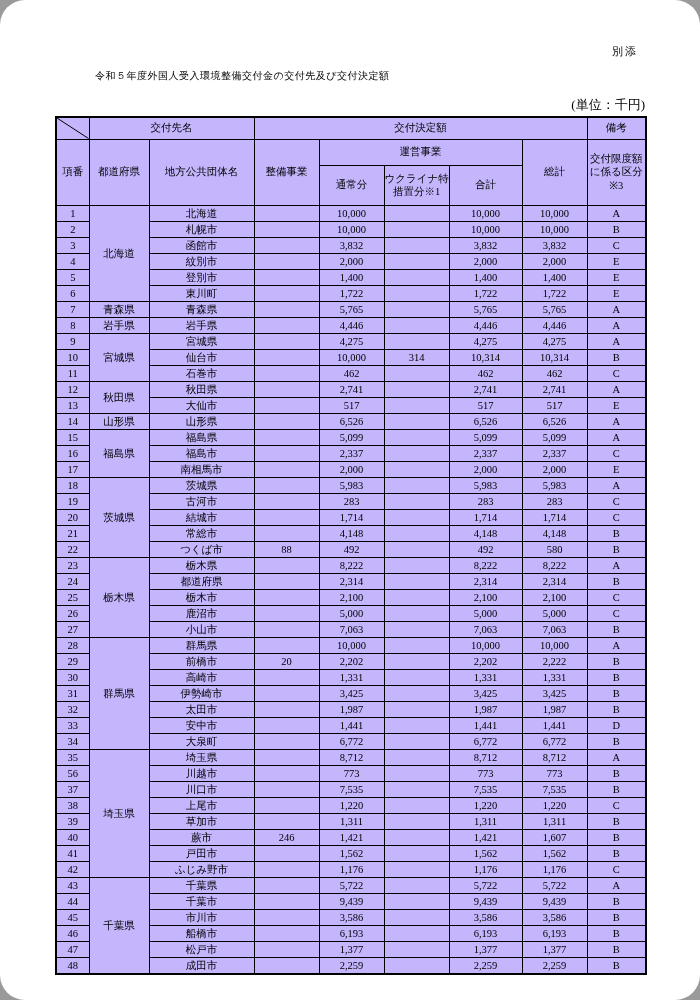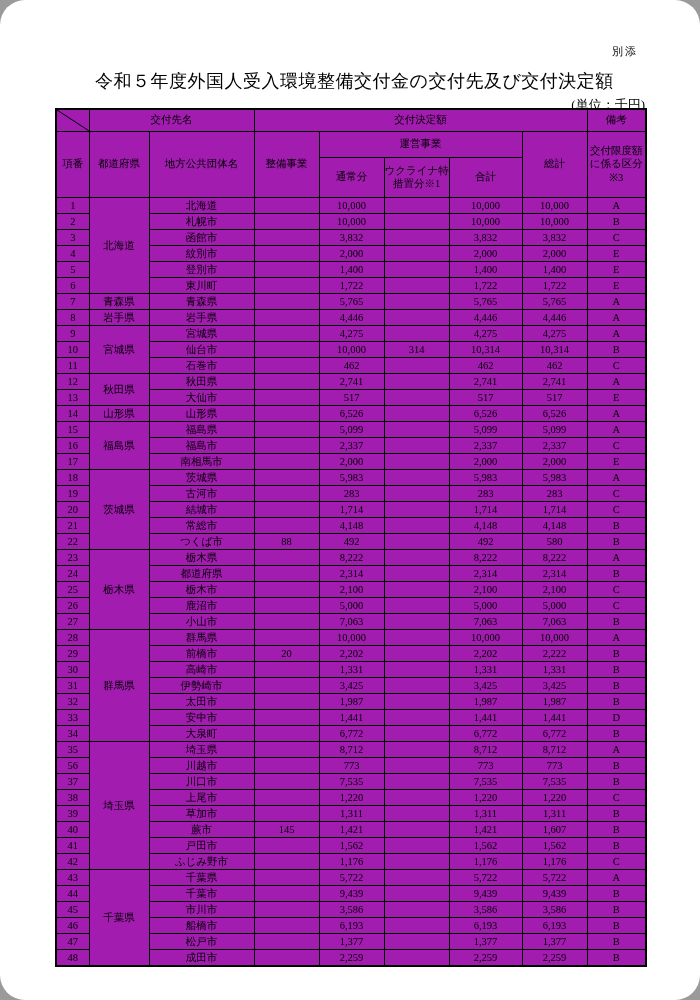--- a/index.html
+++ b/index.html
@@ -3,26 +3,26 @@
 <meta charset="utf-8">
 <style>
   * { margin:0; padding:0; box-sizing:border-box; }
   html,body { background:#9a9a9a; }
   body { font-family:"Liberation Serif","DejaVu Serif",serif; }
   .page {
     position:relative; width:700px; height:1000px;
     background:#ffffff; margin:0 auto; color:#000; overflow:hidden;border-radius:25px;
   }
   .attachment { position:absolute; top:44px; right:62px; font-size:11px; letter-spacing:2px; }
-  .doc-title { position:absolute; top:69px; left:95px; font-size:18px; letter-spacing:0.5px; }
+  .doc-title { position:absolute; top:69px; left:95px; font-size:10px; letter-spacing:0.5px; }
   .unit-label { position:absolute; top:96px; right:55px; font-size:13px; }
 
   table.doc-table {
-    position:absolute; left:55px; top:108px; width:590px;
-    border-collapse:collapse; table-layout:fixed; background:#a21caf;
+    position:absolute; left:55px; top:116px; width:590px;
+    border-collapse:collapse; table-layout:fixed; background:#c4b5fd;
     border:2px solid #000;
   }
   .doc-table th, .doc-table td {
     border:1px solid #000; font-weight:normal; padding:0;
     text-align:center; vertical-align:middle;
     font-size:10.5px; color:#000;
     overflow:hidden; white-space:nowrap;
   }
   .hA { height:22px; }
   .hB { height:26px; }
@@ -491,21 +491,21 @@
           <td class="c-num dbl-left"></td>
           <td class="c-num">1,311</td>
           <td class="c-num"></td>
           <td class="c-num">1,311</td>
           <td class="c-num">1,311</td>
           <td class="c-center">B</td>
         </tr>
         <tr>
           <td class="c-center">40</td>
           <td class="c-center">蕨市</td>
-          <td class="c-num dbl-left">145</td>
+          <td class="c-num dbl-left">246</td>
           <td class="c-num">1,421</td>
           <td class="c-num"></td>
           <td class="c-num">1,421</td>
           <td class="c-num">1,607</td>
           <td class="c-center">B</td>
         </tr>
         <tr>
           <td class="c-center">41</td>
           <td class="c-center">戸田市</td>
           <td class="c-num dbl-left"></td>

